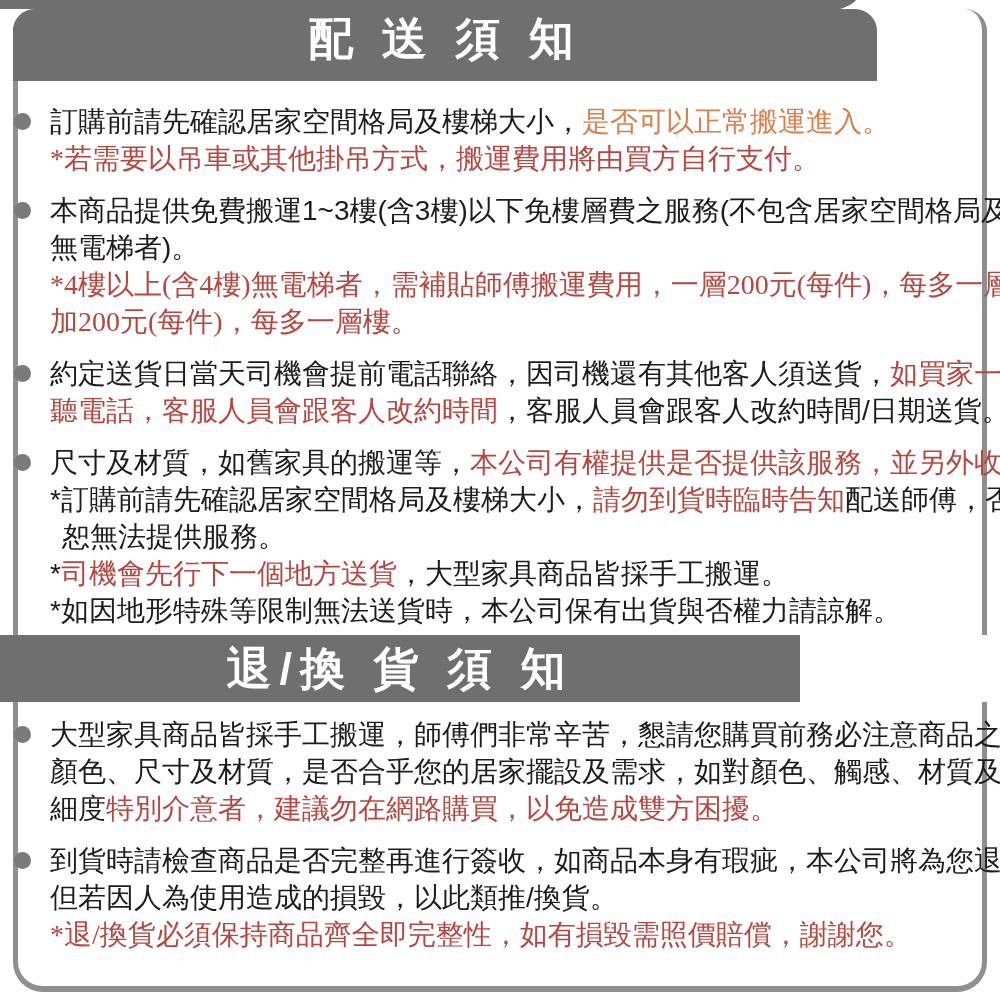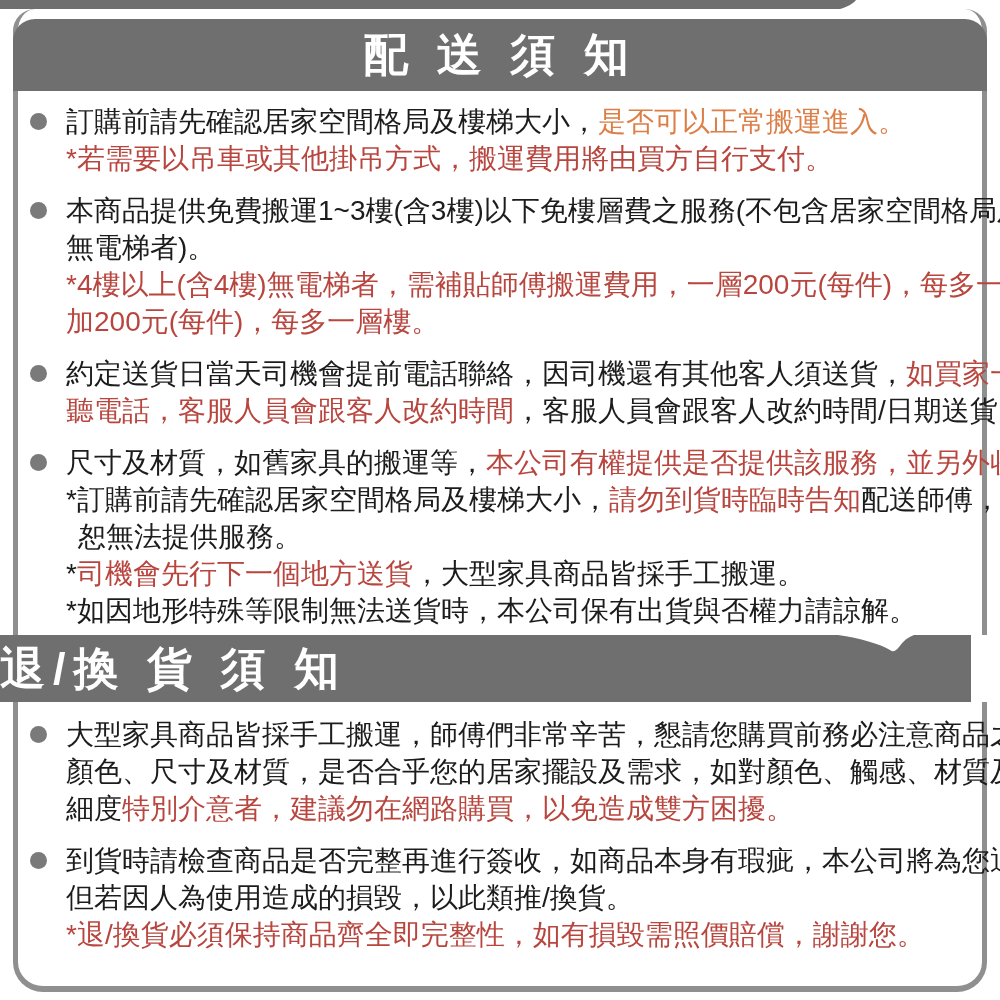--- a/index.html
+++ b/index.html
@@ -13,52 +13,52 @@
     --page-bg:#ffffff;
   }
   *{margin:0;padding:0;box-sizing:border-box;}
   html,body{width:1000px;height:1000px;background:var(--page-bg);
     font-family:"Liberation Sans","DejaVu Sans",sans-serif;}
   .stage{position:relative;width:1000px;height:1000px;overflow:hidden;background:var(--page-bg);}
 
   .top-strip{position:absolute;left:0;top:0;width:857px;height:9px;background:var(--banner-bg);}
   .top-strip-curve{position:absolute;left:840px;top:0;width:20px;height:9px;}
 
-  .banner1{position:absolute;left:13px;top:19px;width:974px;height:72px;
+  .banner1{position:absolute;left:13px;top:9px;width:864px;height:72px;
     background:var(--banner-bg);border-radius:22px 22px 0 0;
+    display:flex;justify-content:center;}
+  .banner2{position:absolute;left:0;top:635px;width:800px;height:67px;
+    background:var(--banner-bg);
     display:flex;align-items:center;justify-content:center;}
-  .banner2{position:absolute;left:0;top:635px;width:971px;height:67px;
-    background:var(--banner-bg);
-    display:flex;align-items:center;justify-content:flex-start;}
   .banner-title{color:var(--banner-text);font-size:45px;font-weight:bold;
     letter-spacing:8px;white-space:pre;}
 
   .box1{position:absolute;left:13px;top:9px;width:974px;height:626px;
     border-left:5px solid var(--border-gray);border-right:5px solid var(--border-gray);
     border-radius:22px 22px 0 0;}
   .box2{position:absolute;left:13px;top:702px;width:974px;height:290px;
     border-left:5px solid var(--border-gray);border-right:5px solid var(--border-gray);
     border-bottom:6px solid var(--border-gray);border-radius:0 0 30px 30px;}
 
   .notch{position:absolute;left:838px;top:635px;width:76px;height:19px;}
 
-  .notice-content{position:absolute;width:944px;left:28px;}
+  .notice-content{position:absolute;width:944px;left:12px;}
   #delivery-content{top:103px;}
   #return-content{top:716px;}
 
   .bullet-block{display:flex;margin-bottom:15px;}
   .bullet-col{width:38px;flex:0 0 38px;}
   .bullet-dot{display:block;width:17px;height:17px;border-radius:50%;
     background:var(--bullet-gray);margin-top:10px;margin-left:2px;}
   .bullet-text{flex:1;}
   .notice-line{font-size:28px;line-height:37px;white-space:nowrap;color:var(--text-black);}
   .notice-line.indent{padding-left:12px;}
   .seg-black{color:var(--text-black);}
   .seg-orange{color:var(--text-orange);}
-  .seg-red{color:var(--text-red);}
+  .seg-red{color:var(--text-red);font-family:Liberation Serif, serif;}
 </style>
 </head>
 <body>
 
 <div class="stage">
 
   <div class="top-strip"></div>
   <svg class="top-strip-curve" viewBox="0 0 20 9" preserveAspectRatio="none">
     <path d="M0,9 C7,7 13,4 16,0 L20,0 L20,9 Z" fill="#ffffff"></path>
   </svg>

